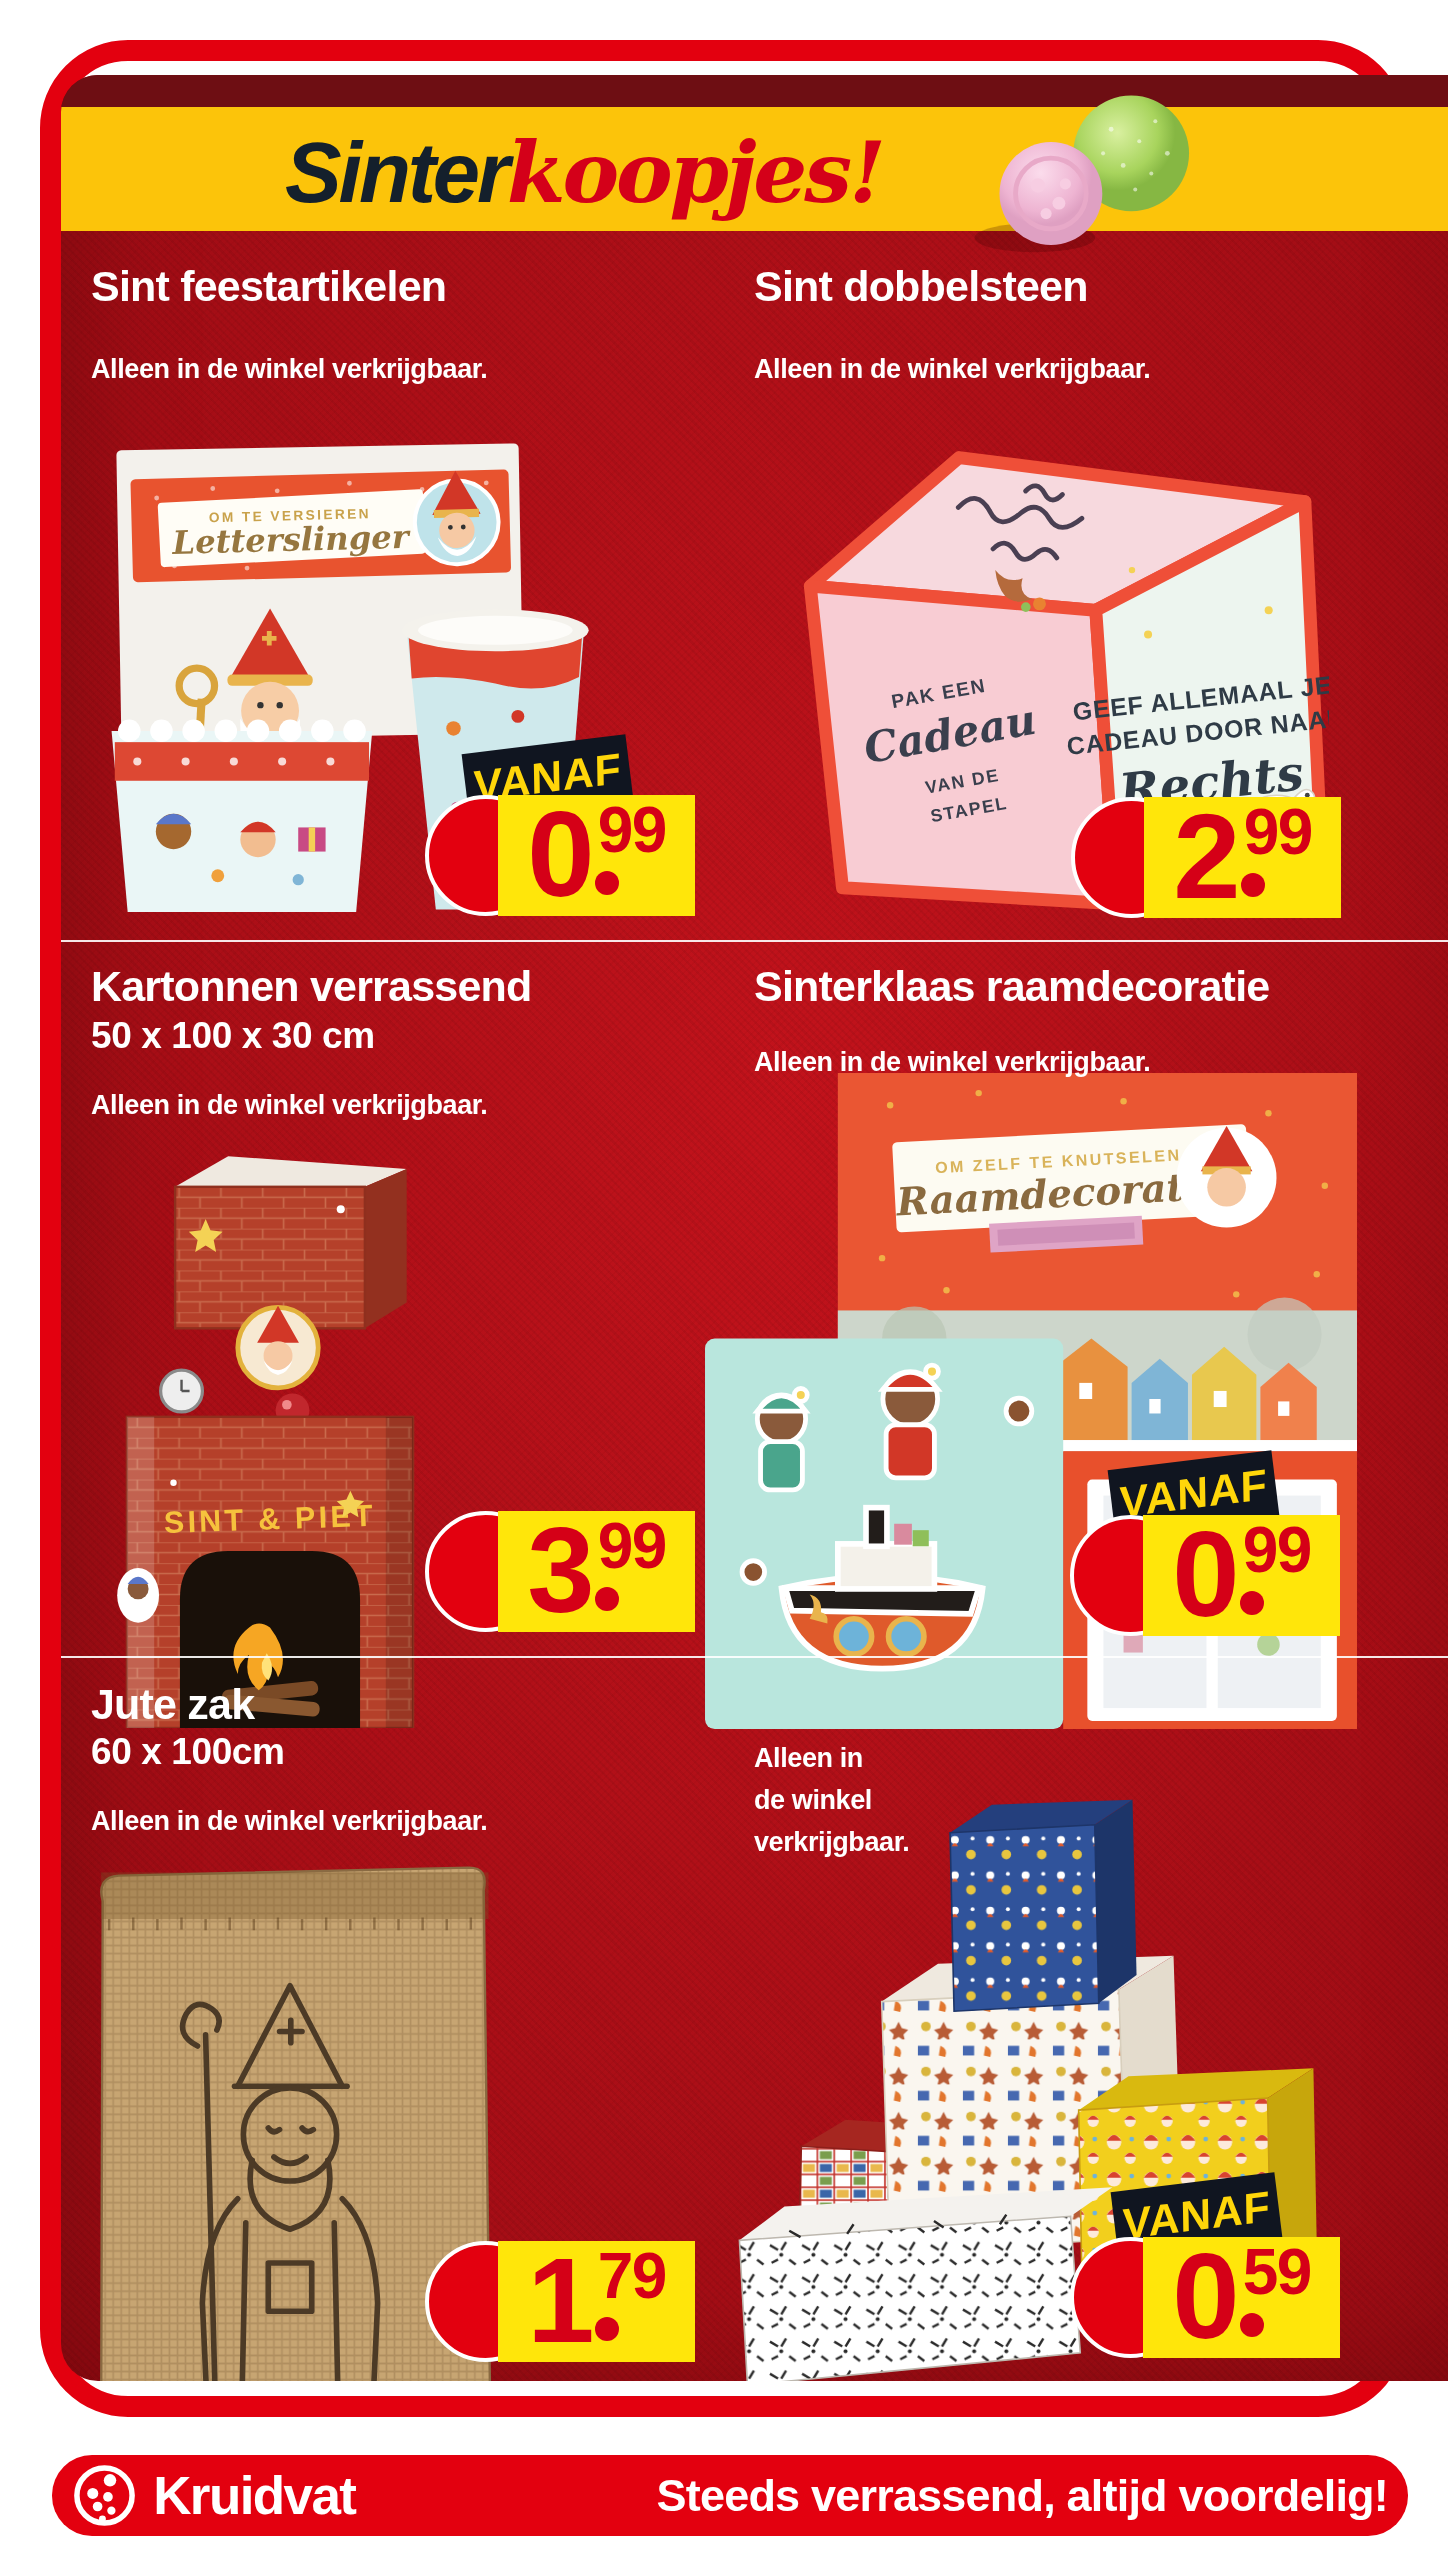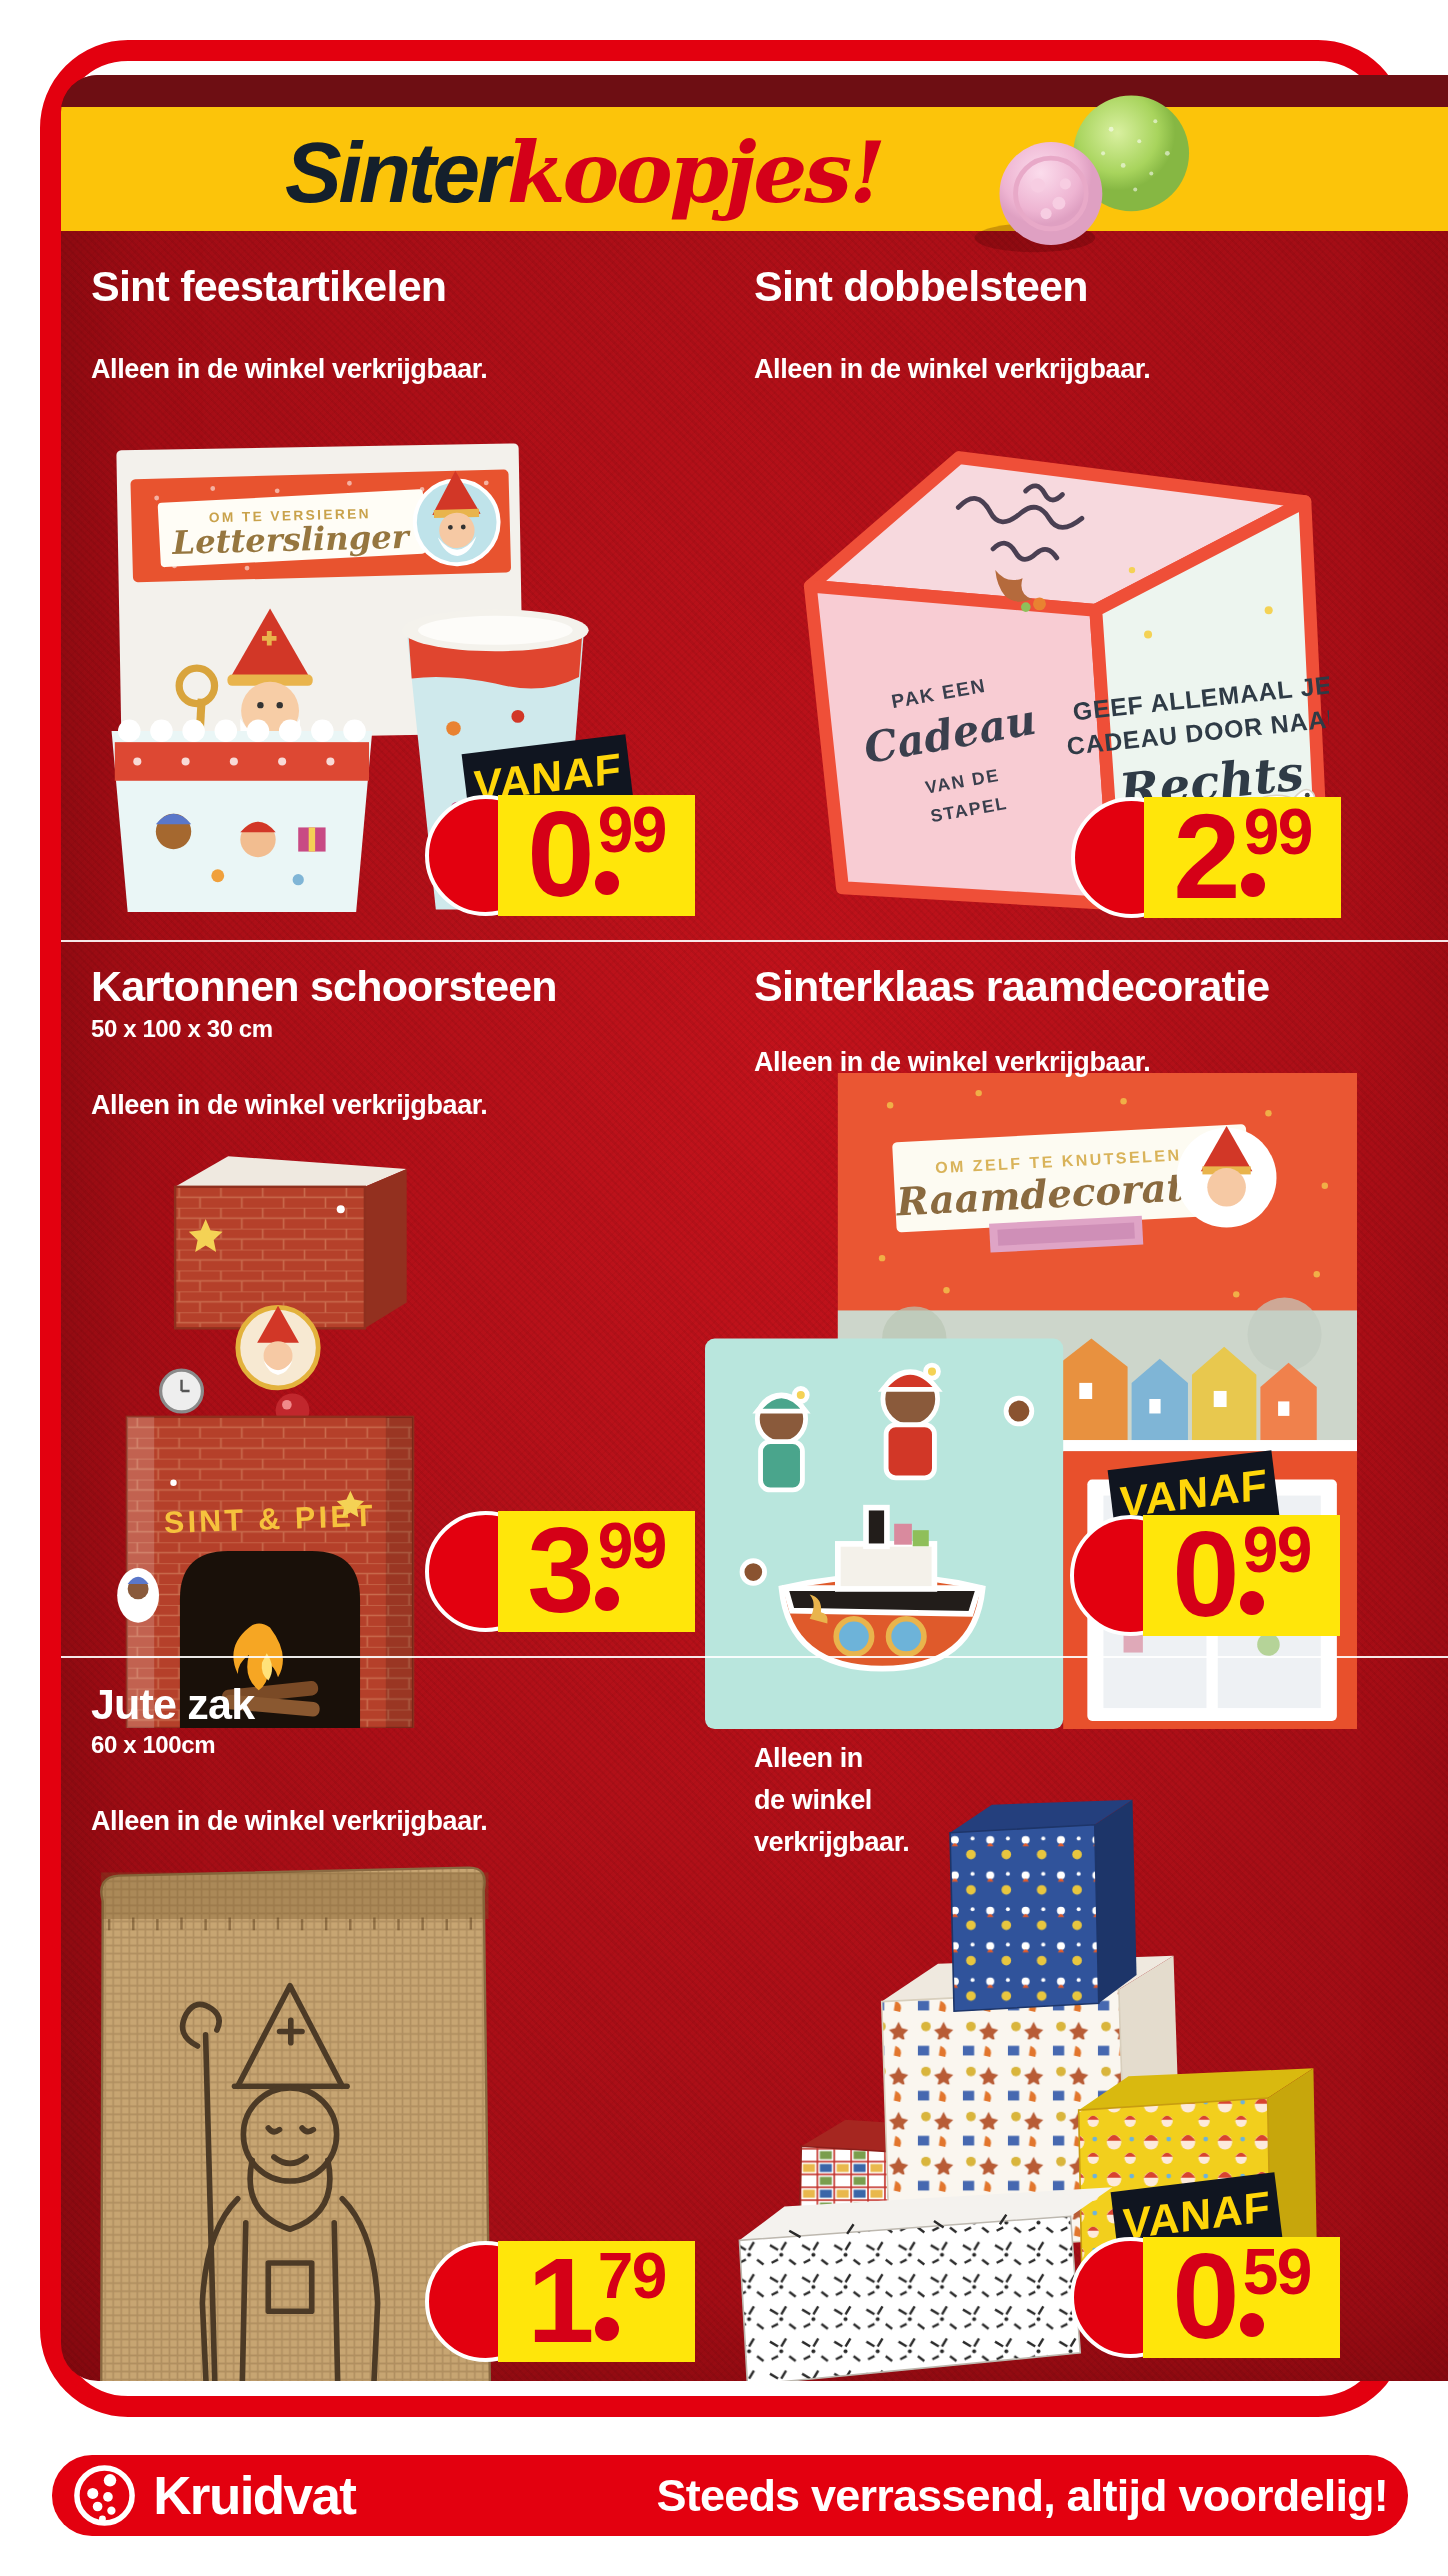--- a/index.html
+++ b/index.html
@@ -22,21 +22,21 @@
 
   .maroon-band{left:0;top:0;width:100%;height:32px;background:#6e0e13;}
   .yellow-banner{left:0;top:32px;width:100%;height:124px;background:#fcc40a;}
 
   .title-wrap{left:0;top:47px;width:1046px;text-align:center;white-space:nowrap;z-index:3;}
   .title-black{font-style:italic;font-weight:bold;font-size:85px;letter-spacing:-3.2px;color:#14202c;}
   .title-red{font-family:"DejaVu Serif",serif;font-style:italic;font-weight:bold;
              font-size:85px;letter-spacing:-3.2px;color:#d40019;}
 
   .h-product{color:#fff;font-weight:bold;font-size:43px;letter-spacing:-0.8px;white-space:nowrap;z-index:2;text-align:center;}
-  .h-size{color:#fff;font-weight:bold;font-size:24px;letter-spacing:-0.4px;z-index:2;}
+  .h-size{color:#fff;font-weight:bold;font-size:37px;letter-spacing:-0.4px;z-index:2;}
   .h-avail{color:#fff;font-weight:bold;font-size:27px;letter-spacing:-0.4px;z-index:2;line-height:1.55;}
 
   .divider{left:0;width:100%;height:1.6px;background:rgba(255,255,255,0.9);z-index:1;}
 
   
   .vanaf{width:165px;height:66px;background:#101520;transform:rotate(-7deg);
     display:flex;align-items:center;justify-content:center;z-index:2;}
   .vanaf span{color:#ffd60a;font-weight:bold;font-size:43px;letter-spacing:0.8px;
     transform:skewX(-6deg);}
 
@@ -272,21 +272,21 @@
       <span class="p-int">2</span>
       <span class="p-frac">
           <span class="p-dec">99</span>
           <span class="p-dot"></span>
         </span>
     </div>
   </div>
 
   <div class="abs divider" style="top:865px"></div>
 
-  <div class="abs h-product" style="left:30px;top:887px">Kartonnen schoorsteen</div>
+  <div class="abs h-product" style="left:30px;top:887px">Kartonnen verrassend</div>
   <div class="abs h-size" style="left:30px;top:940px">50 x 100 x 30 cm</div>
   <div class="abs h-avail" style="left:30px;top:1010px">Alleen in de winkel verkrijgbaar.</div>
 
   <div class="abs h-product" style="left:693px;top:887px">Sinterklaas raamdecoratie</div>
   <div class="abs h-avail" style="left:693px;top:967px">Alleen in de winkel verkrijgbaar.</div>
 
   <svg class="abs" style="left:24px;top:1070px;width:374px;height:583px" viewBox="0 0 465 725">
     <defs>
       <pattern id="brick" width="52" height="26" patternUnits="userSpaceOnUse">
         <rect width="52" height="26" fill="#b5402a"></rect>

